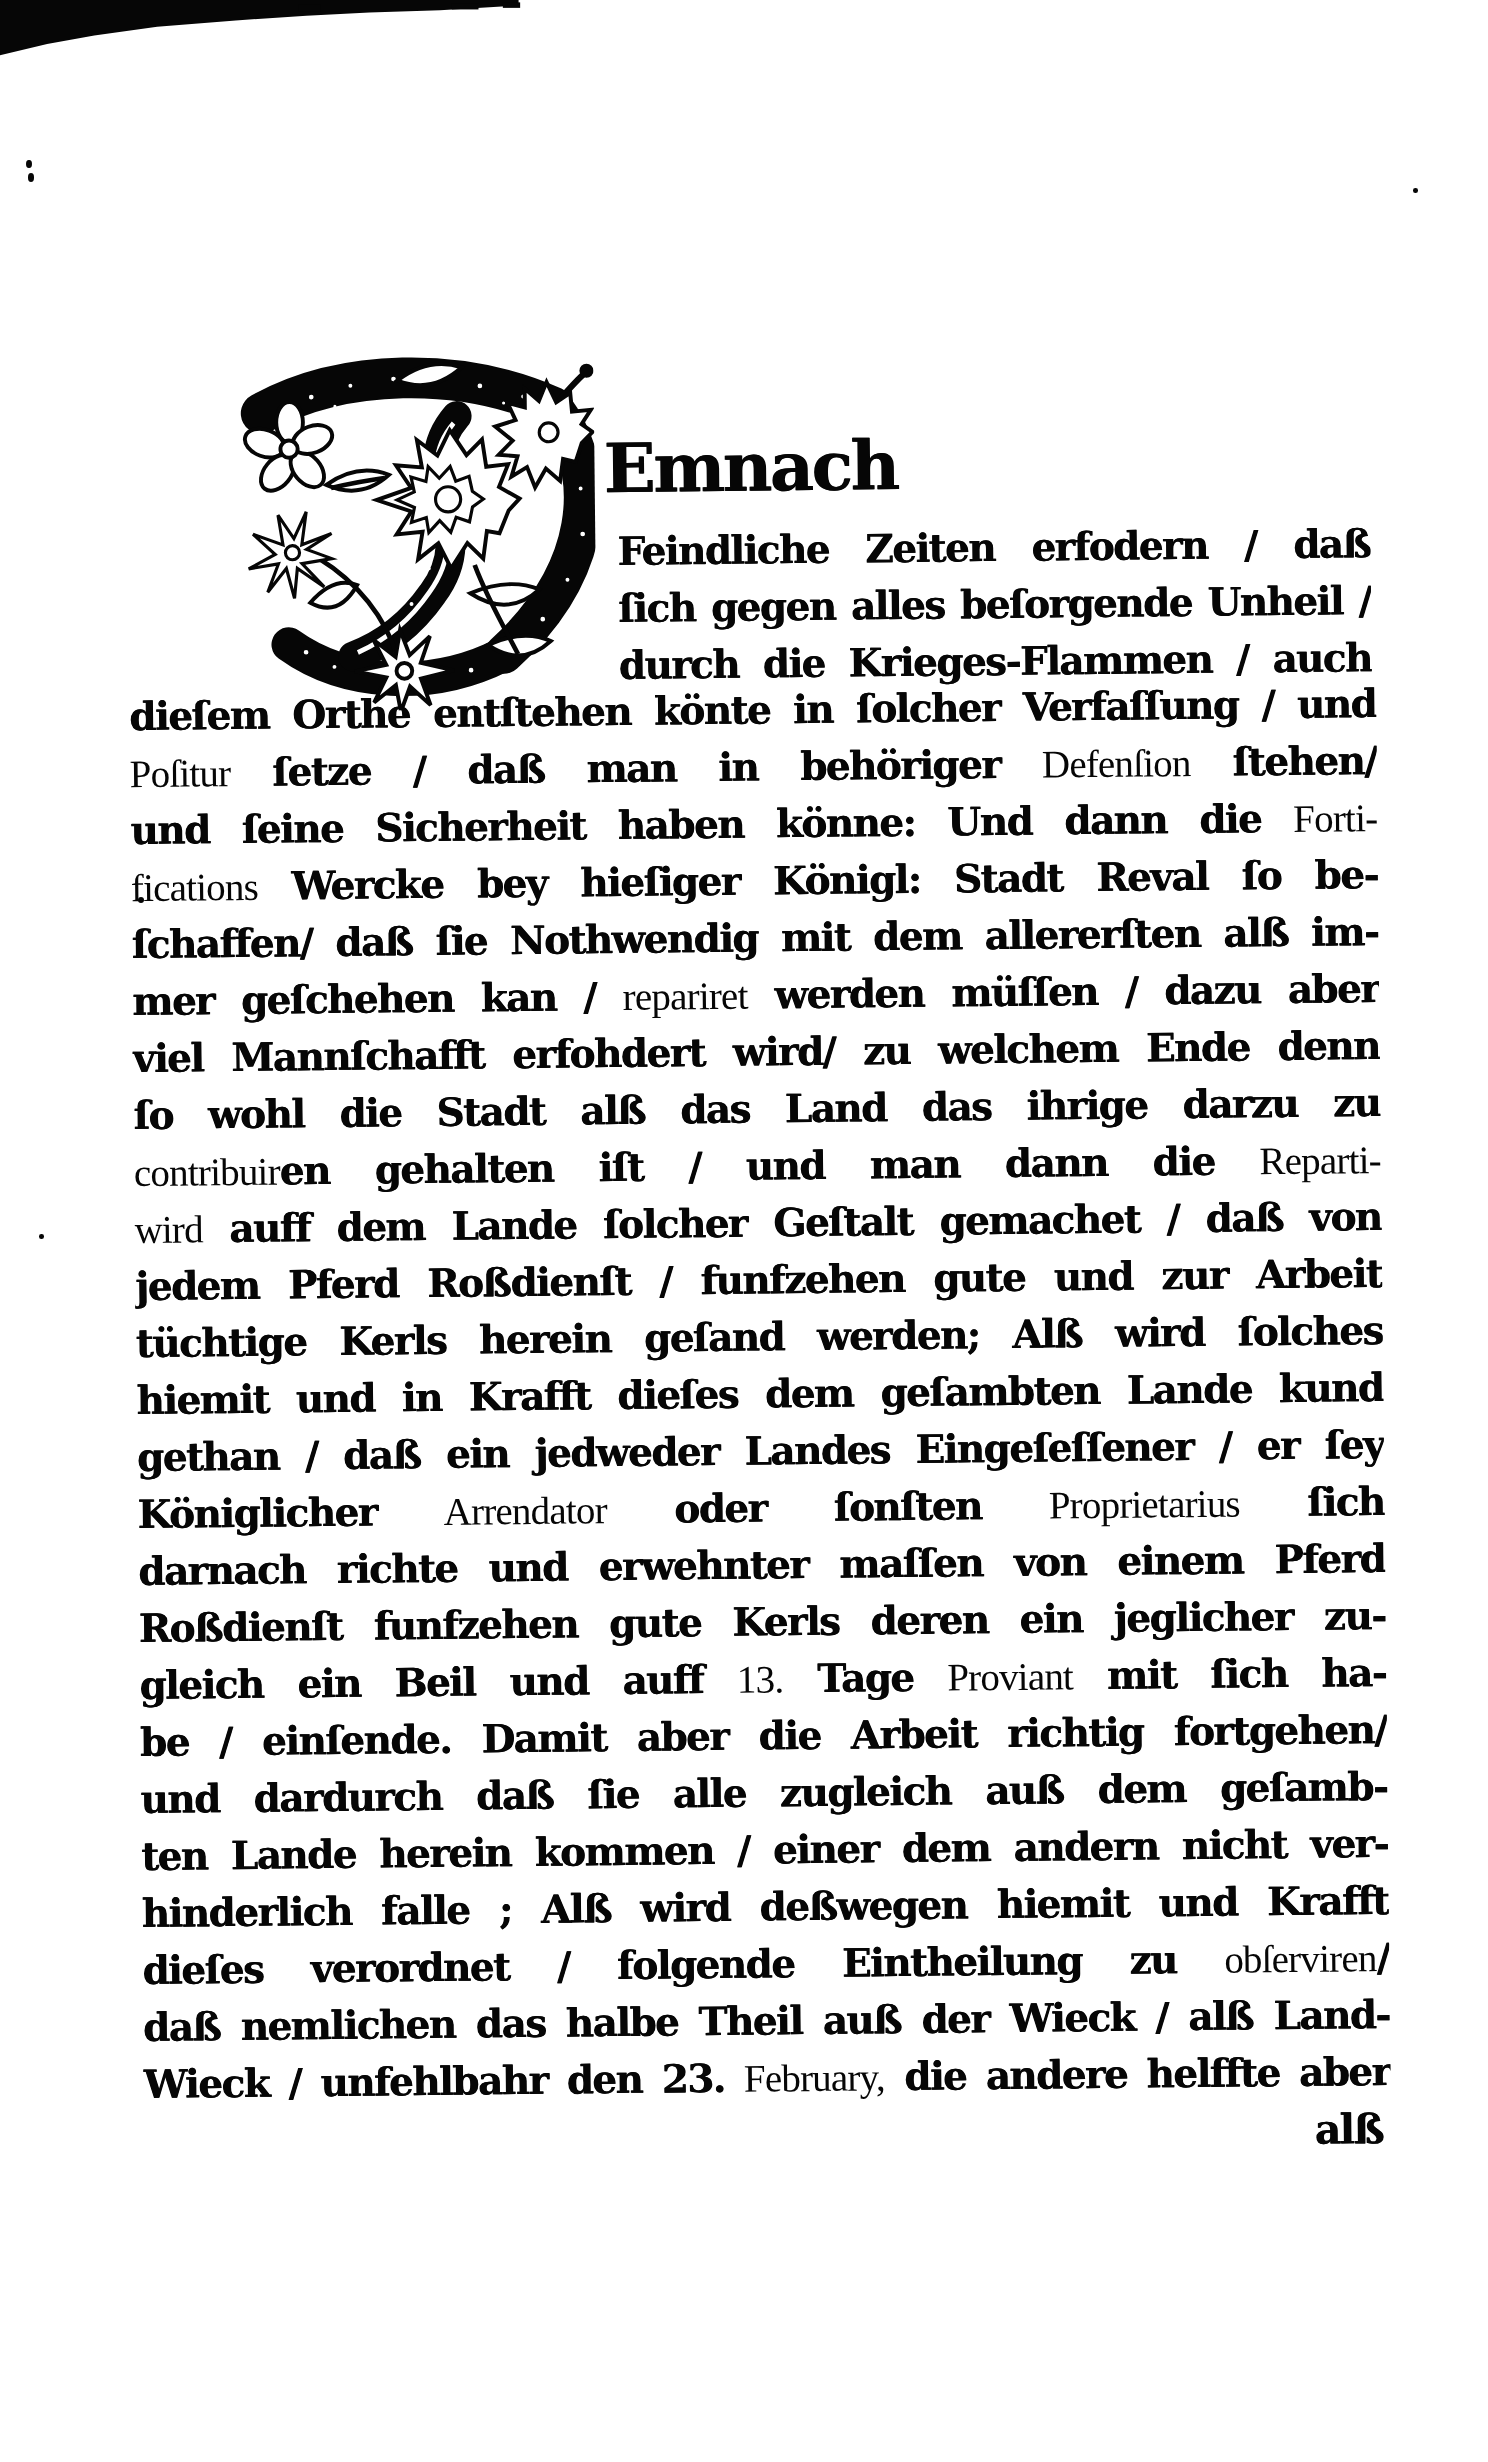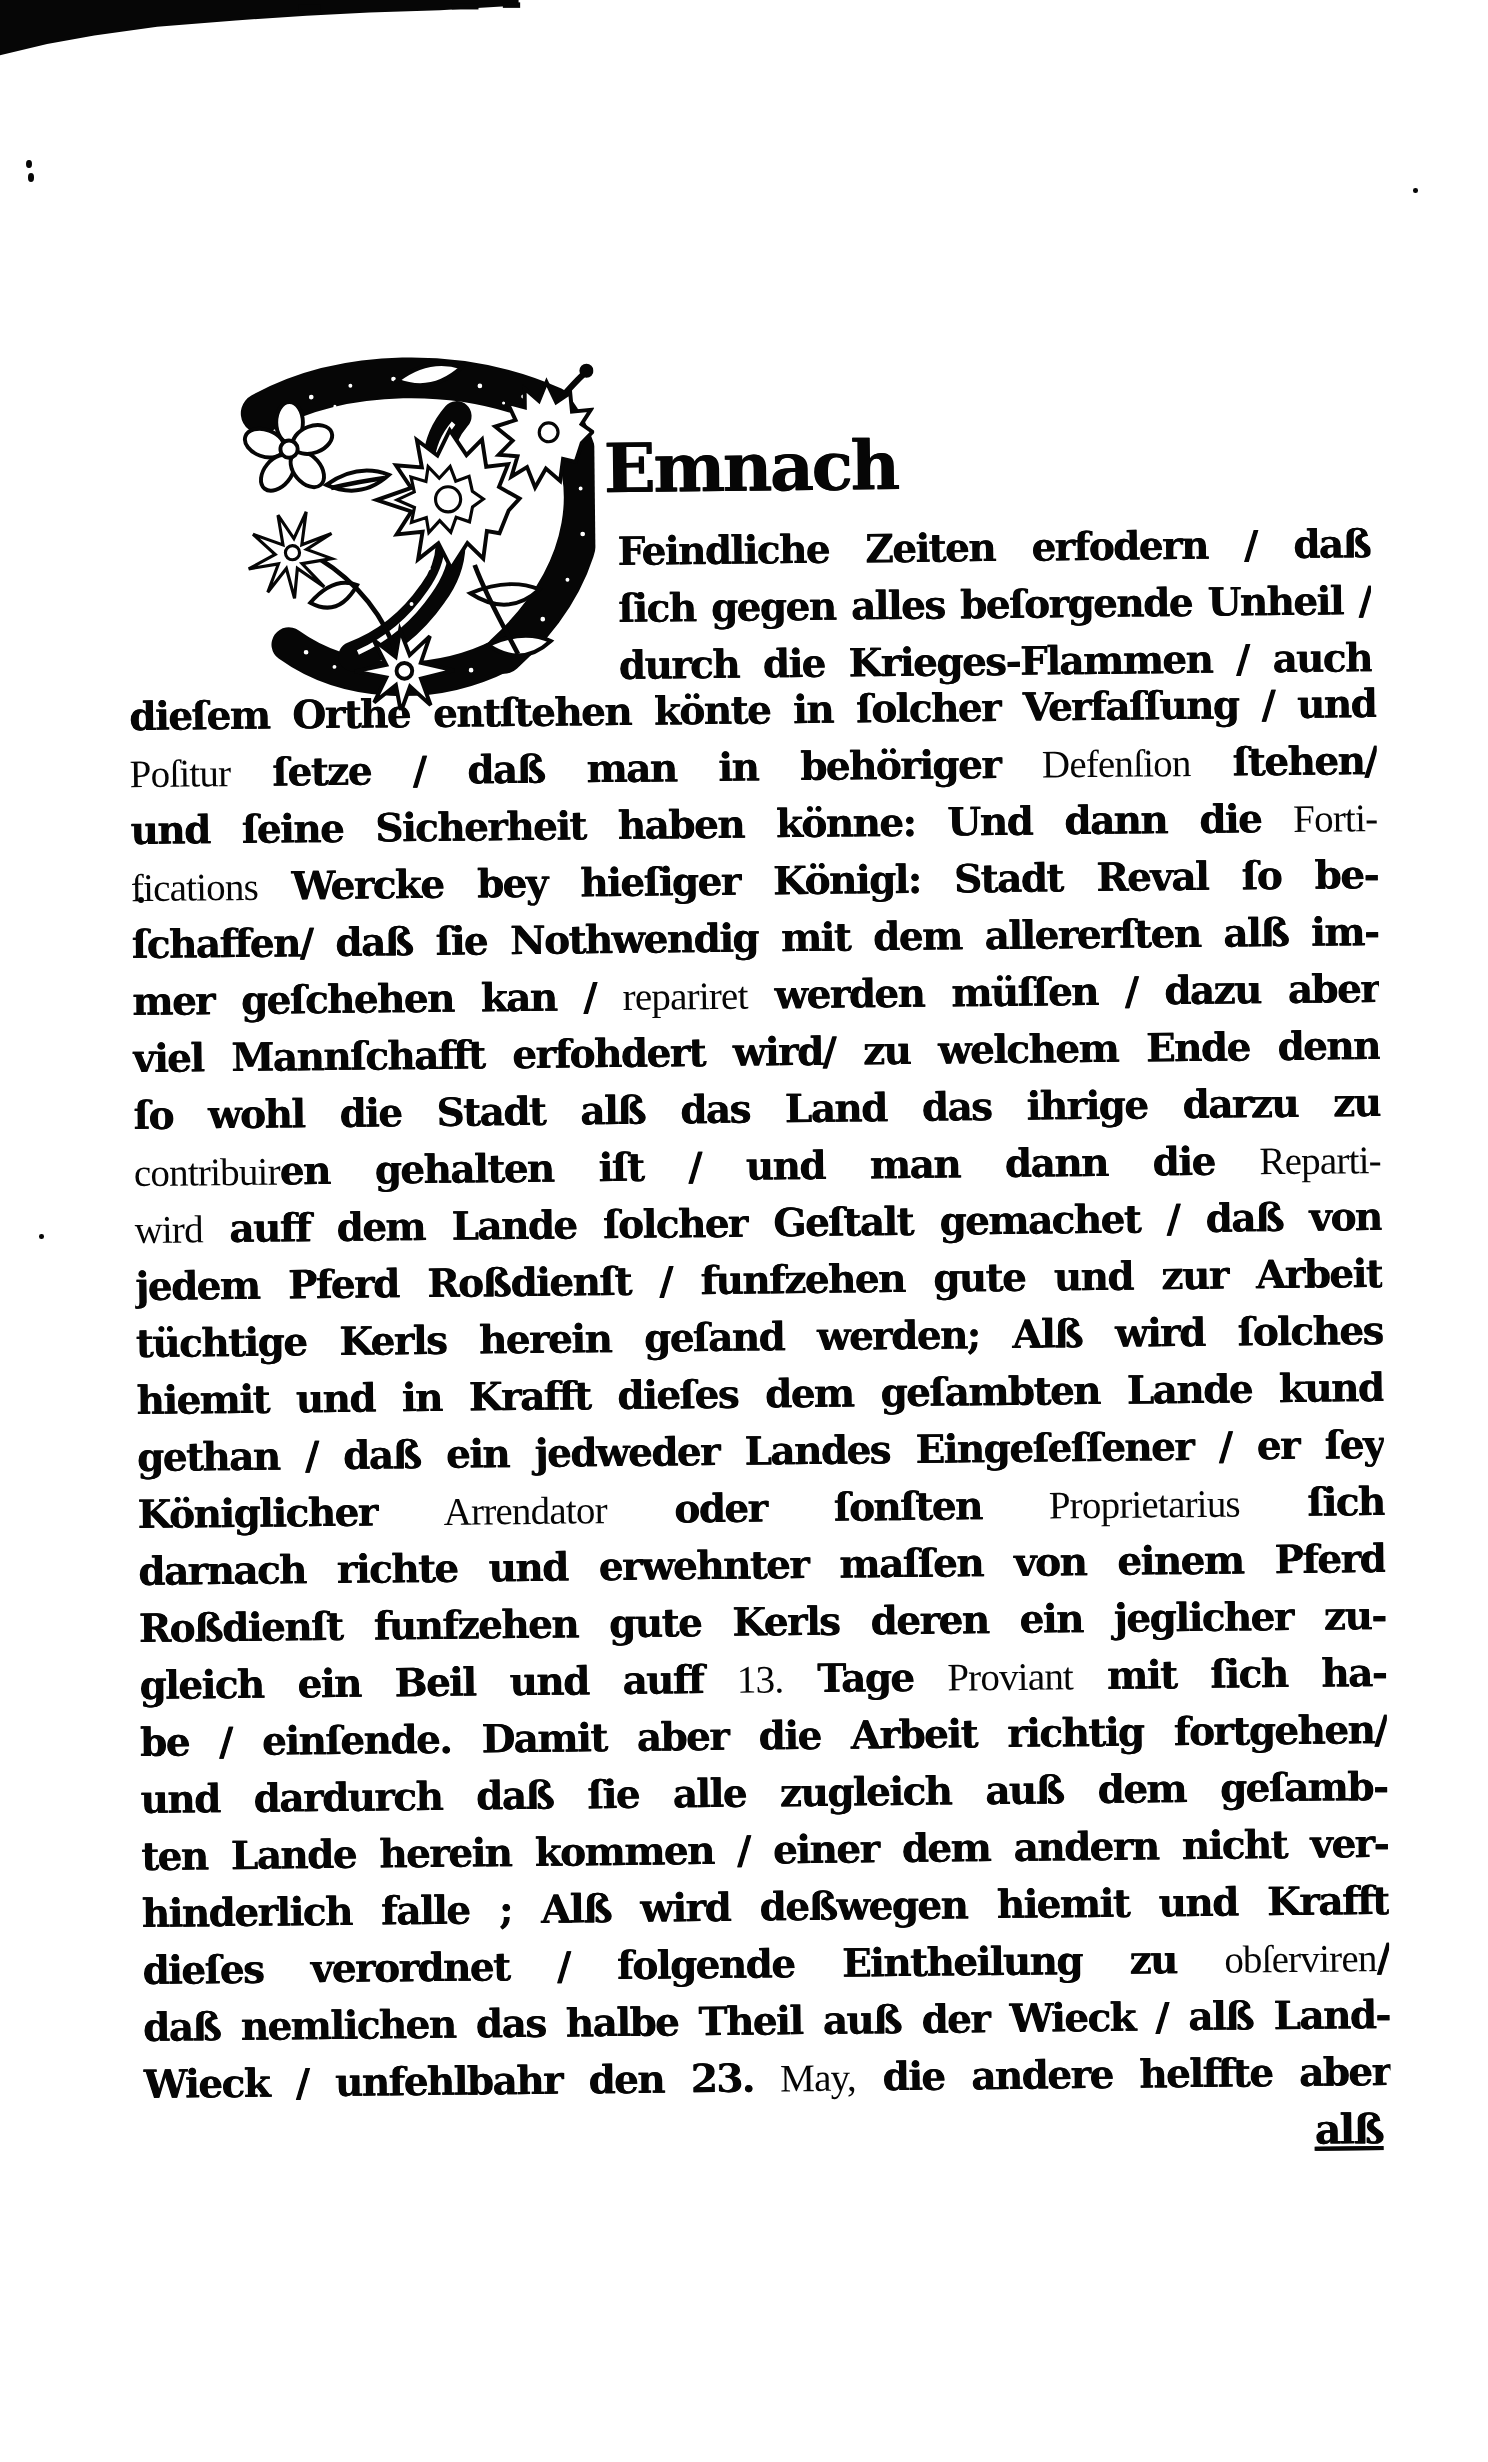--- a/index.html
+++ b/index.html
@@ -38,21 +38,21 @@
   .iline,.bline{
     height:57px; line-height:57px; font-size:39px;
     text-align:justify; text-align-last:justify;
     overflow:hidden; white-space:normal;
   }
   .iline .fraktur,.bline .fraktur{ text-shadow:0.5px 0 0 currentColor; }
   #catchword{
     position:absolute; left:1139px; top:2111px; width:243px;
     font-size:41px; line-height:63px; text-align:right;
   }
-  #catchword .fraktur{ text-shadow:0.5px 0 0 currentColor;text-decoration:underline; }
+  #catchword .fraktur{ text-shadow:0.5px 0 0 currentColor; }
   #initial{ position:absolute; left:250px; top:336px; width:361px; height:377px; }
   #scan-band{ position:absolute; left:0; top:0; width:550px; height:63px; }
   .speck{ position:absolute; background:#060606; border-radius:50%; }
   .sp1{ left:26px;  top:160px;  width:5.5px;  height:7.9px; }
   .sp2{ left:27.5px;  top:173px;  width:6.3px;  height:8.6px; }
   .sp3{ left:138px; top:897px; width:6.3px;  height:6.3px;  }
   .sp4{ left:39px;  top:1234px; width:4.7px;  height:4.7px;  }
   .sp5{ left:1413px;top:188px;  width:4.7px;  height:4.7px;  }
 </style>
 </head>
@@ -187,21 +187,21 @@
         <div class="bline"><span class="fraktur">Königlicher </span><span class="antiqua">Arrendator</span><span class="fraktur"> oder ſonſten </span><span class="antiqua">Proprietarius</span><span class="fraktur"> ſich</span></div>
         <div class="bline"><span class="fraktur">darnach richte und erwehnter maſſen von einem Pferd</span></div>
         <div class="bline"><span class="fraktur">Roßdienſt funfzehen gute Kerls deren ein jeglicher zu-</span></div>
         <div class="bline"><span class="fraktur">gleich ein Beil und auff </span><span class="antiqua">13.</span><span class="fraktur"> Tage </span><span class="antiqua">Proviant</span><span class="fraktur"> mit ſich ha-</span></div>
         <div class="bline"><span class="fraktur">be / einſende.  Damit aber die Arbeit richtig fortgehen/</span></div>
         <div class="bline"><span class="fraktur">und dardurch daß ſie alle zugleich auß dem geſamb-</span></div>
         <div class="bline"><span class="fraktur">ten Lande herein kommen / einer dem andern nicht ver-</span></div>
         <div class="bline"><span class="fraktur">hinderlich falle ;  Alß wird deßwegen hiemit und Krafft</span></div>
         <div class="bline"><span class="fraktur">dieſes verordnet / folgende Eintheilung zu </span><span class="antiqua">obſerviren</span><span class="fraktur">/</span></div>
         <div class="bline"><span class="fraktur">daß nemlichen das halbe Theil auß der Wieck / alß Land-</span></div>
-        <div class="bline"><span class="fraktur">Wieck / unfehlbahr den 23. </span><span class="antiqua">May,</span><span class="fraktur"> die andere helffte aber</span></div>
+        <div class="bline"><span class="fraktur">Wieck / unfehlbahr den 23. </span><span class="antiqua">February,</span><span class="fraktur"> die andere helffte aber</span></div>
       </div>
 
     <div id="catchword">
       <span class="fraktur">alß</span>
     </div>
 
   </div>
 </div>
 
 

